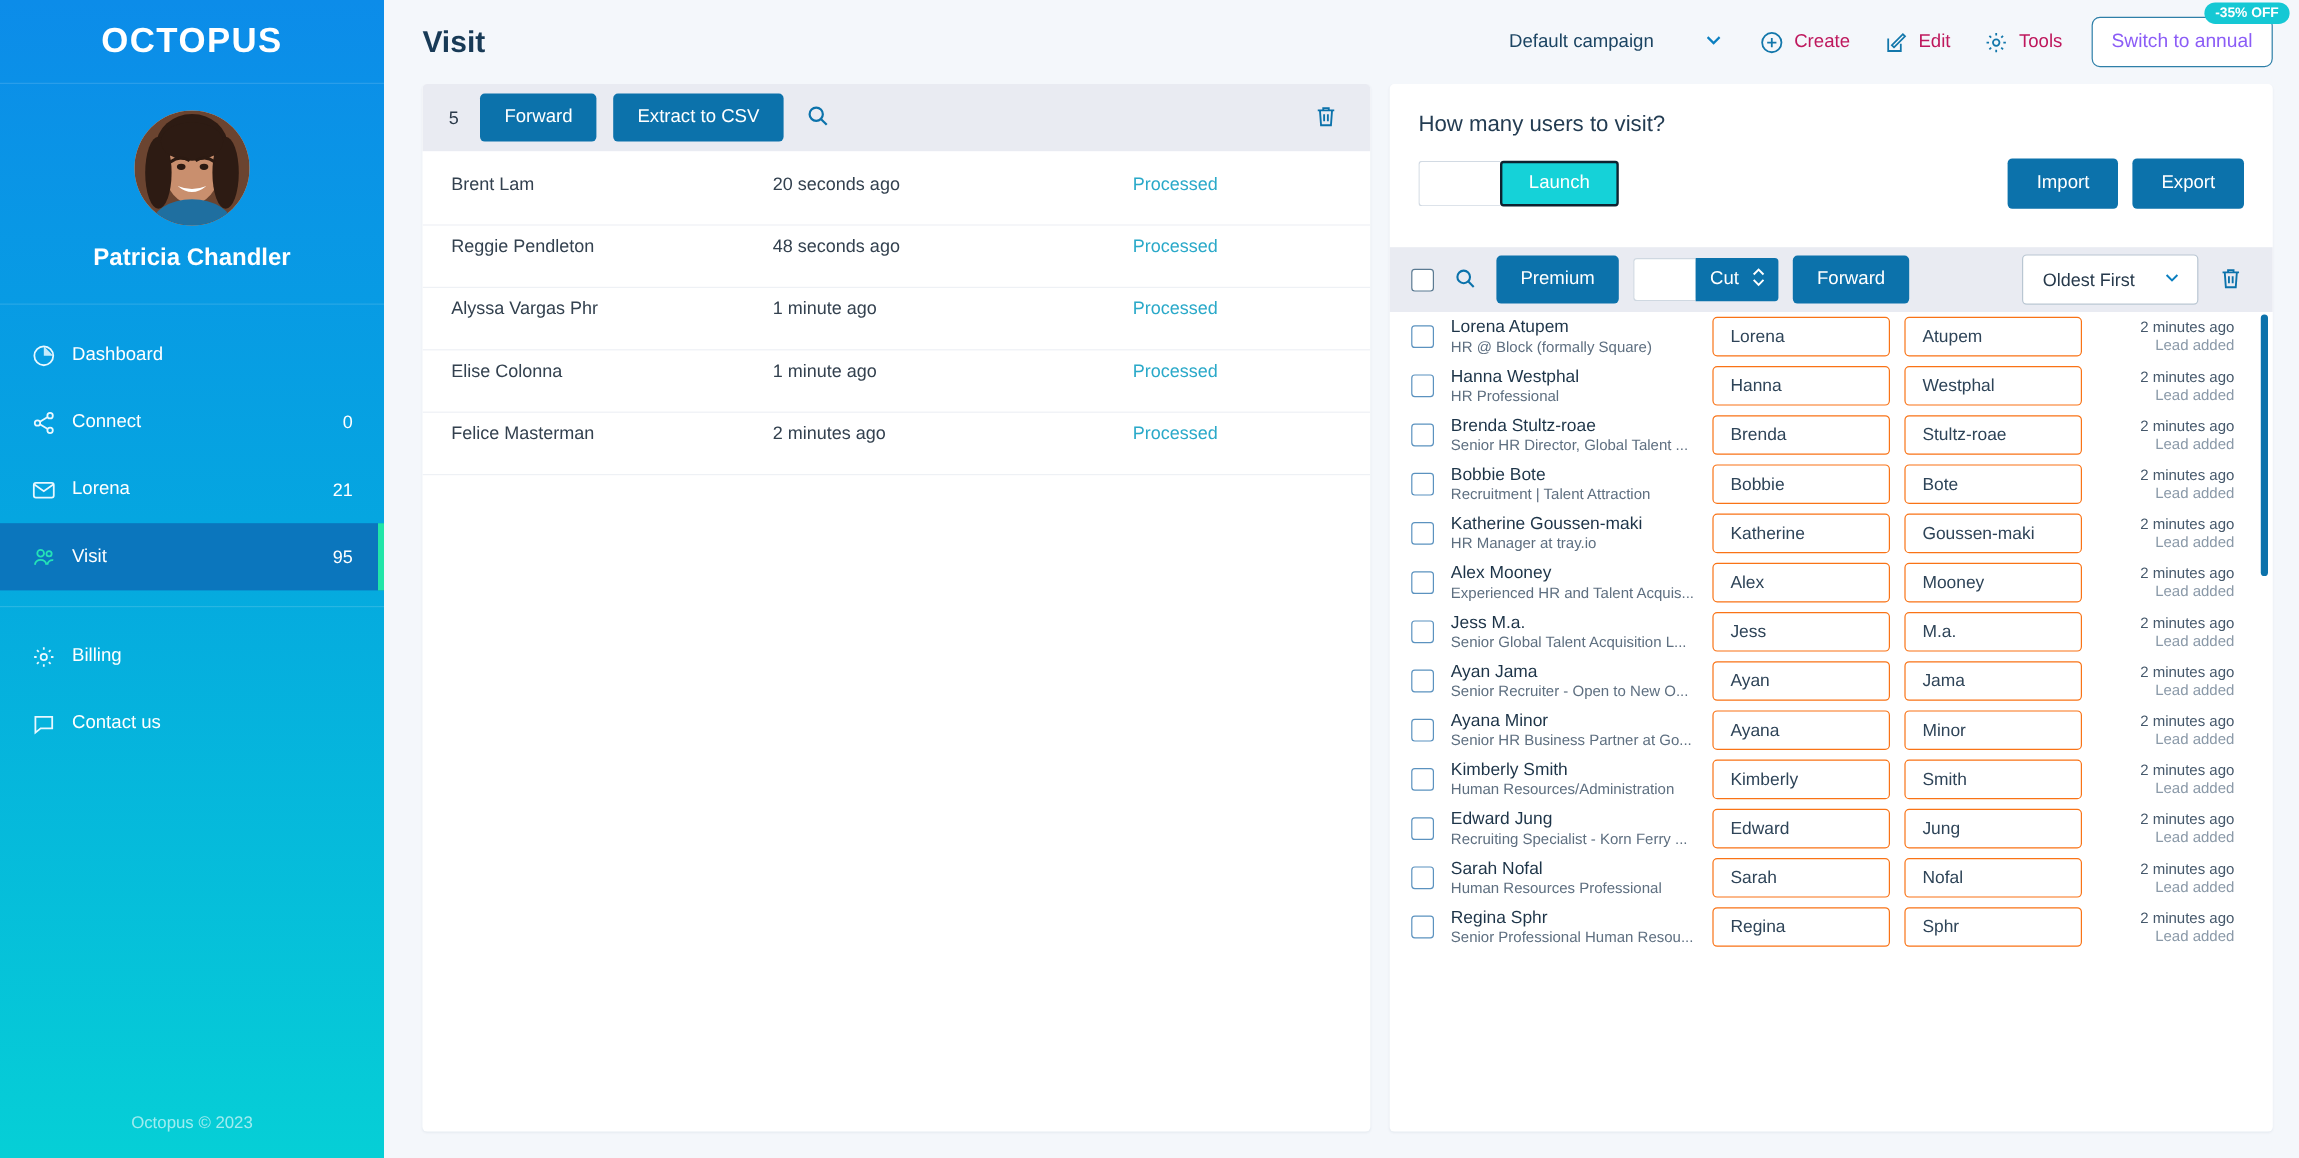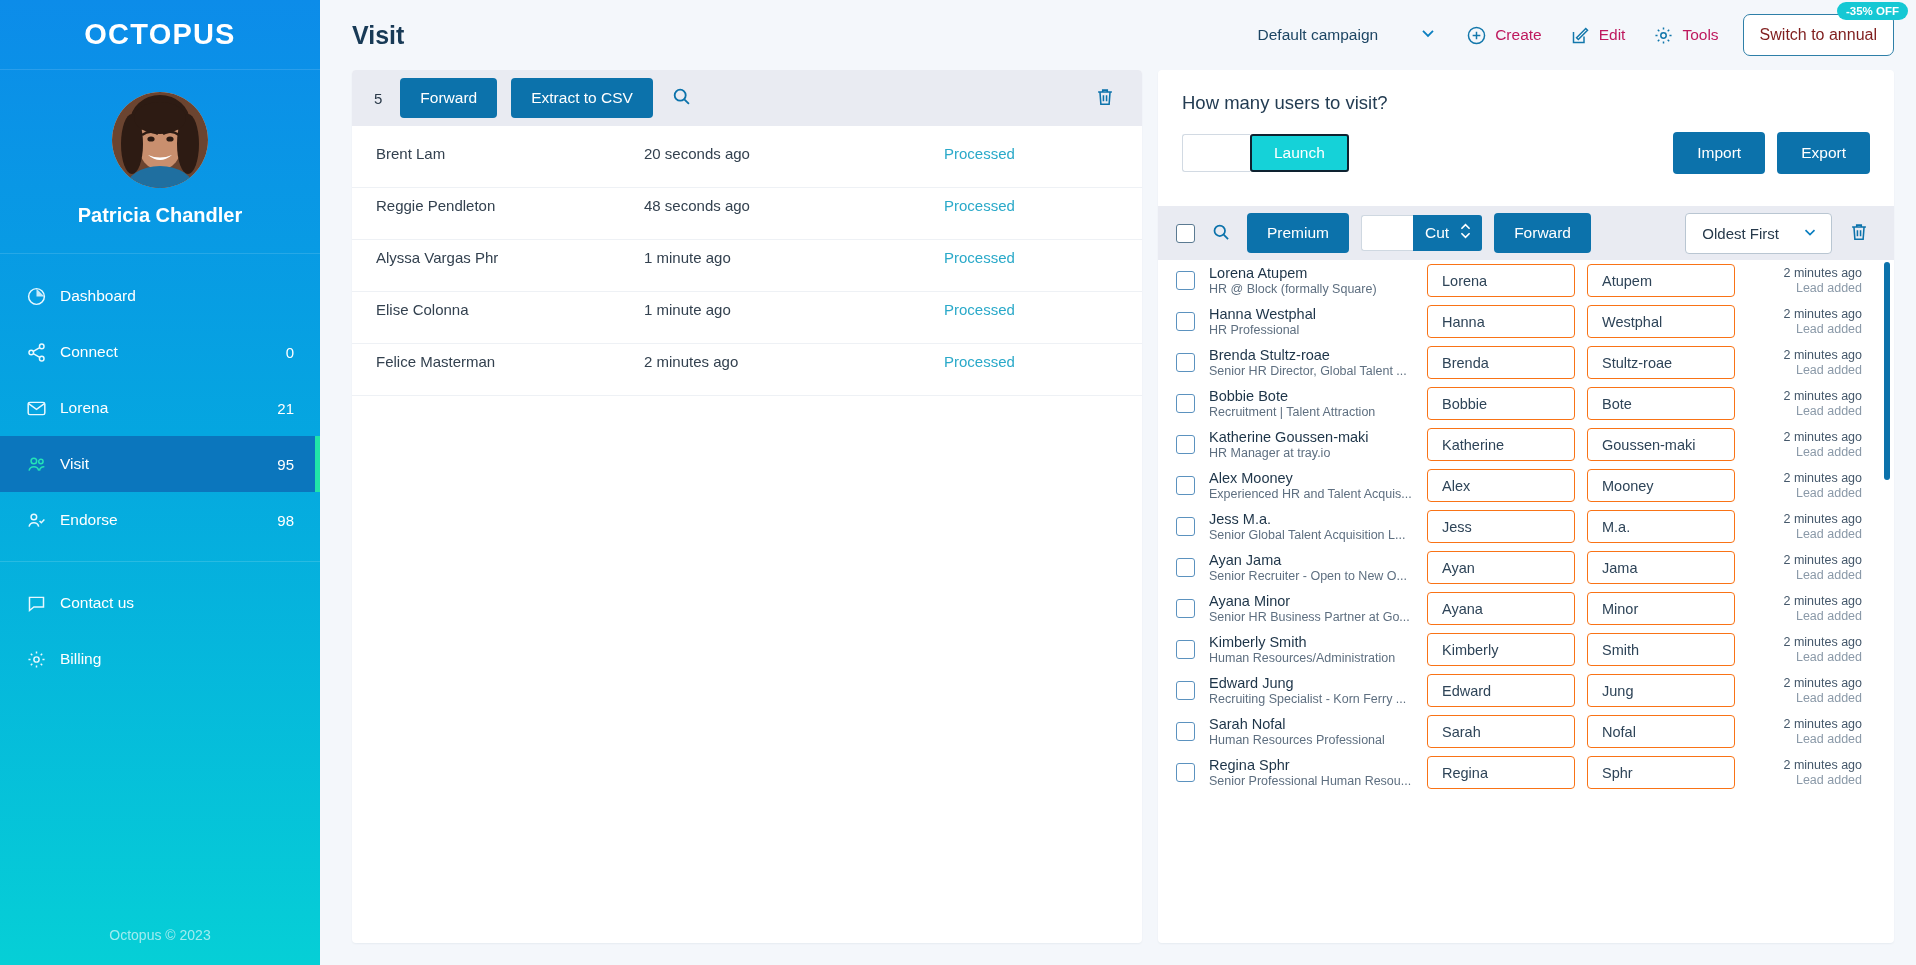--- a/index.html
+++ b/index.html
@@ -73,21 +73,21 @@
   .chev { color: #0b7fc0; }
   .tb-btn {
     display: flex; align-items: center; gap: 8px; padding: 8px 14px;
     font-size: 15.5px; color: #be185d; cursor: pointer; background: none; border: none;
     font-family: inherit;
   }
   .tb-btn .ico { display: flex; color: #1277ab; }
   .switch-wrap { position: relative; margin-left: 10px; }
   .switch-btn {
     border: 1.4px solid #2e7fa8; border-radius: 7px; background: #ffffff;
-    color: #7f1d1d; font-size: 16px; padding: 11px 16px; cursor: pointer;
+    color: #8b5cf6; font-size: 16px; padding: 11px 16px; cursor: pointer;
     font-family: inherit;
   }
   .badge-off {
     position: absolute; top: -12px; right: -14px;
     background: #15c8d4; color: #fff; font-size: 11.5px; font-weight: 700;
     padding: 3px 9px; border-radius: 11px; white-space: nowrap;
   }
 
   .content { flex: 1; display: flex; gap: 0; padding: 0 22px 22px 32px; overflow: hidden; }
 
@@ -279,51 +279,40 @@
             <circle cx="9" cy="8" r="3.2"></circle>
               <path d="M3.5 19 a5.6 5.6 0 0 1 11 0"></path>
             <circle cx="17" cy="8.6" r="2.5"></circle>
               <path d="M15.5 19 a4.6 4.6 0 0 1 5.5 -4.3"></path>
           </svg>
         </span>
         <span class="lbl">Visit</span>
         <span class="cnt">95</span>
       </div>
 
-      <div class="nav-item">
-        <span class="ico">
-          <svg width="21" height="21" viewBox="0 0 24 24" fill="none" stroke="currentColor" stroke-width="1.7">
-            <circle cx="9" cy="8" r="3.2"></circle>
-              <path d="M3.5 19 a5.6 5.6 0 0 1 11 0"></path>
-            <path d="M15.5 12.5 L17.5 14.5 L21 10.8"></path>
-          </svg>
-        </span>
-        <span class="lbl">Endorse</span>
-        <span class="cnt">98</span>
-      </div>
 
       <div class="nav-sep"></div>
-
-      <div class="nav-item">
-        <span class="ico">
-          <svg width="21" height="21" viewBox="0 0 24 24" fill="none" stroke="currentColor" stroke-width="1.7">
-            <path d="M4 5 h16 v11 h-11 l-5 4 z"></path>
-          </svg>
-        </span>
-        <span class="lbl">Contact us</span>
-      </div>
 
       <div class="nav-item">
         <span class="ico">
           <svg width="21" height="21" viewBox="0 0 24 24" fill="none" stroke="currentColor" stroke-width="1.7">
             <circle cx="12" cy="12" r="3"></circle>
             <path d="M12 2.8 v2.4 M12 18.8 v2.4 M2.8 12 h2.4 M18.8 12 h2.4 M5.5 5.5 l1.7 1.7 M16.8 16.8 l1.7 1.7 M18.5 5.5 l-1.7 1.7 M7.2 16.8 l-1.7 1.7"></path>
           </svg>
         </span>
         <span class="lbl">Billing</span>
+      </div>
+
+      <div class="nav-item">
+        <span class="ico">
+          <svg width="21" height="21" viewBox="0 0 24 24" fill="none" stroke="currentColor" stroke-width="1.7">
+            <path d="M4 5 h16 v11 h-11 l-5 4 z"></path>
+          </svg>
+        </span>
+        <span class="lbl">Contact us</span>
       </div>
     </nav>
 
     <div class="sidebar-footer">Octopus © 2023</div>
   </aside>
 
   <div class="main">
 
     <header class="topbar">
       <div class="page-title">Visit</div>

